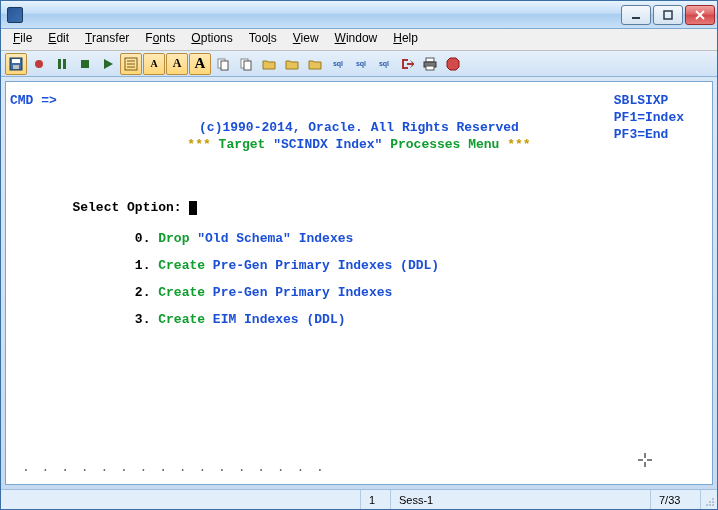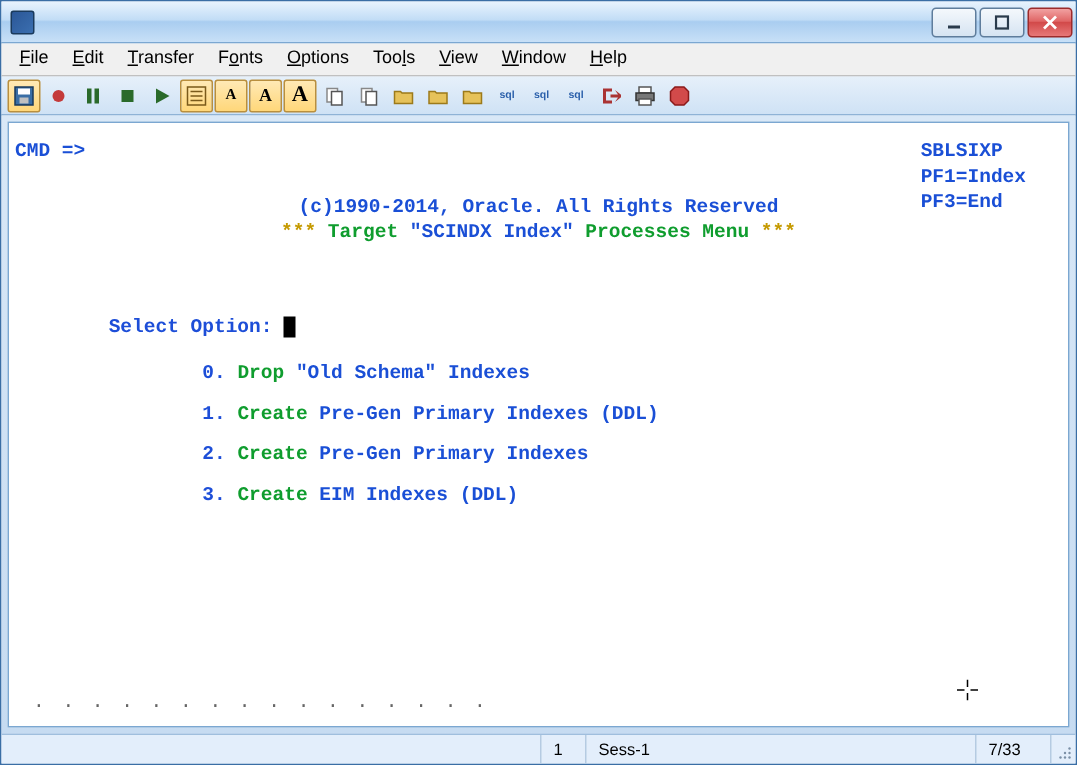--- a/index.html
+++ b/index.html
@@ -93,21 +93,21 @@
     font-size: 13px;
     line-height: 17px;
     padding: 10px 4px;
     overflow: hidden;
     font-weight: bold;
   }
   .row { white-space: pre; }
   .blue { color: #1a4fd6; }
   .green { color: #0f9d2e; }
   .yellow { color: #c59a00; }
-  .black { color: #1d4ed8; }
+  .black { color: #000000; }
   .white-bg-cursor {
     display: inline-block; width: 8px; height: 14px;
     background: #000; vertical-align: text-bottom;
   }
   .topright {
     position: absolute; top: 10px; right: 28px;
     text-align: left;
   }
   .dots-row {
     position: absolute; bottom: 8px; left: 16px; right: 16px;
@@ -271,21 +271,21 @@
     <div class="tbtn">
         <svg viewBox="0 0 14 14">
           <polygon points="4,1 10,1 13,4 13,10 10,13 4,13 1,10 1,4" fill="#d24a4a" stroke="#8a1a1a"></polygon>
         </svg>
       </div>
   </div>
 
   <div class="terminal-wrap">
     <div class="terminal">
       <div class="row"><span class="blue">CMD =&gt;</span></div>
-      <div class="row" style="text-align:center;margin-top:20px;"><span class="blue">(c)1990-2014, Oracle. All Rights Reserved</span></div>
+      <div class="row" style="text-align:center;margin-top:10px;"><span class="blue">(c)1990-2014, Oracle. All Rights Reserved</span></div>
       <div class="row" style="text-align:center;"><span class="yellow">***</span><span> </span><span class="green">Target </span><span class="blue">"SCINDX Index"</span><span class="green"> Processes Menu </span><span class="yellow">***</span></div>
 
       <div class="topright">
         <div class="blue">SBLSIXP</div>
         <div class="blue">PF1=Index</div>
         <div class="blue">PF3=End</div>
       </div>
 
       <div style="height:46px;"></div>
       <div class="row"><span>        </span><span class="black">Select Option: </span><span class="white-bg-cursor"></span></div>

